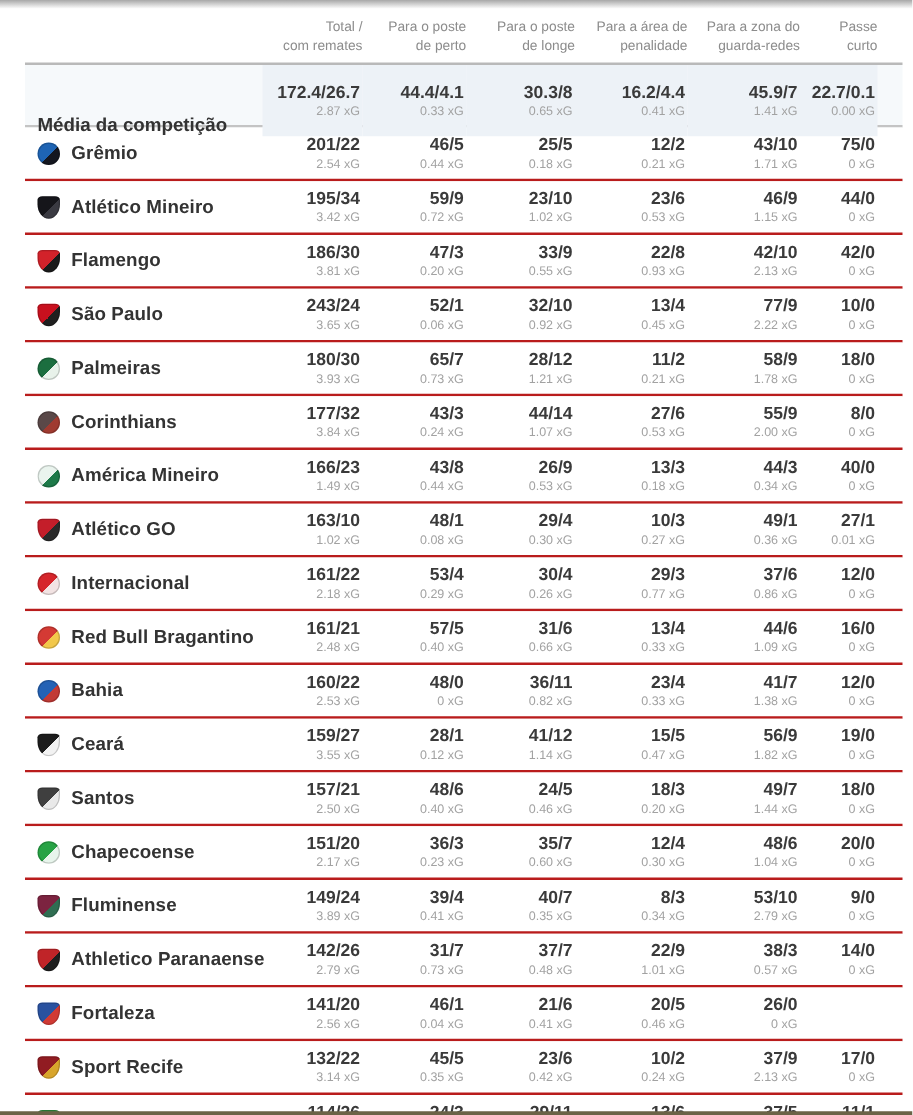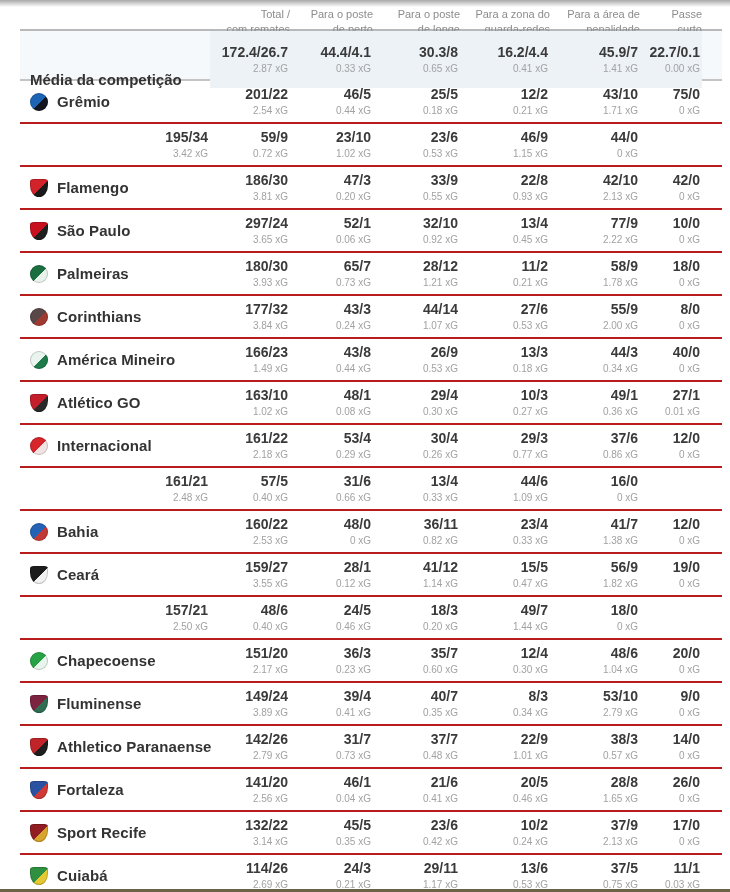--- a/index.html
+++ b/index.html
@@ -7,21 +7,21 @@
     width:730px;height:892px;overflow:hidden;background:#ffffff;
     font-family:"Liberation Sans", sans-serif;position:relative;
   }
   .top-fade{height:7px;background:linear-gradient(#a8a8a8,#ffffff);}
   .table-wrap{margin:0 8px 0 20px;}
   .row{
     display:grid;
     grid-template-columns:190px 80px 83px 87px 90px 90px 62px;
     align-items:center;
   }
-  .header-row{height:24px;border-bottom:2px solid #b9b9b9;align-items:end;padding-bottom:5px;box-sizing:border-box;}
+  .header-row{height:45px;border-bottom:2px solid #b9b9b9;align-items:end;padding-bottom:5px;box-sizing:border-box;}
   .th{
     font-size:11px;color:#8c8c8c;text-align:right;line-height:1.35;
     white-space:pre-line;
   }
   .avg-row{height:48px;border-bottom:2px solid #c4c4c4;background:#f6f9fb;}
   .avg-row .cell{background:#edf2f7;height:100%;display:flex;flex-direction:column;justify-content:center;box-sizing:border-box;}
   .avg-label{font-size:15px;font-weight:bold;color:#333;padding-left:10px;margin-top:40px;}
   .team-row{height:41px;border-bottom:2px solid #b91c1c;background:#fff;}
   .team-label{display:flex;align-items:center;gap:9px;padding-left:10px;min-width:0;}
   .crest{width:18px;height:18px;flex:0 0 18px;box-shadow:inset 0 0 0 1px rgba(0,0,0,0.18);}
@@ -41,24 +41,24 @@
 <div class="table-wrap">
 
   <div class="row header-row">
     <div></div>
     <div class="th">Total /
 com remates</div>
     <div class="th">Para o poste
 de perto</div>
     <div class="th">Para o poste
 de longe</div>
+    <div class="th">Para a área de
+penalidade</div>
     <div class="th">Para a zona do
 guarda-redes</div>
-    <div class="th">Para a área de
-penalidade</div>
     <div class="th">Passe
 curto</div>
   </div>
 
   <div class="row avg-row">
     <div class="avg-label">Média da competição</div>
     <div class="cell">
       <span class="val">172.4/26.7</span>
       <span class="sub">2.87 xG</span>
     </div>
@@ -109,20 +109,24 @@
         <div class="cell">
           <span class="val">43/10</span>
           <span class="sub">1.71 xG</span>
         </div>
         <div class="cell">
           <span class="val">75/0</span>
           <span class="sub">0 xG</span>
         </div>
       </div>
       <div class="row team-row">
+        <div class="team-label">
+          <span class="crest shield" style="background: linear-gradient(135deg, rgb(21, 21, 26) 55%, rgb(58, 58, 66) 55%);"></span>
+          <span class="team-name">Atlético Mineiro</span>
+        </div>
         <div class="cell">
           <span class="val">195/34</span>
           <span class="sub">3.42 xG</span>
         </div>
         <div class="cell">
           <span class="val">59/9</span>
           <span class="sub">0.72 xG</span>
         </div>
         <div class="cell">
           <span class="val">23/10</span>
@@ -170,21 +174,21 @@
           <span class="val">42/0</span>
           <span class="sub">0 xG</span>
         </div>
       </div>
       <div class="row team-row">
         <div class="team-label">
           <span class="crest shield" style="background: linear-gradient(135deg, rgb(200, 16, 30) 55%, rgb(31, 31, 31) 55%);"></span>
           <span class="team-name">São Paulo</span>
         </div>
         <div class="cell">
-          <span class="val">297/24</span>
+          <span class="val">243/24</span>
           <span class="sub">3.65 xG</span>
         </div>
         <div class="cell">
           <span class="val">52/1</span>
           <span class="sub">0.06 xG</span>
         </div>
         <div class="cell">
           <span class="val">32/10</span>
           <span class="sub">0.92 xG</span>
         </div>
@@ -345,20 +349,24 @@
         <div class="cell">
           <span class="val">37/6</span>
           <span class="sub">0.86 xG</span>
         </div>
         <div class="cell">
           <span class="val">12/0</span>
           <span class="sub">0 xG</span>
         </div>
       </div>
       <div class="row team-row">
+        <div class="team-label">
+          <span class="crest circle" style="background: linear-gradient(135deg, rgb(212, 58, 52) 55%, rgb(242, 200, 75) 55%);"></span>
+          <span class="team-name">Red Bull Bragantino</span>
+        </div>
         <div class="cell">
           <span class="val">161/21</span>
           <span class="sub">2.48 xG</span>
         </div>
         <div class="cell">
           <span class="val">57/5</span>
           <span class="sub">0.40 xG</span>
         </div>
         <div class="cell">
           <span class="val">31/6</span>
@@ -431,20 +439,24 @@
         <div class="cell">
           <span class="val">56/9</span>
           <span class="sub">1.82 xG</span>
         </div>
         <div class="cell">
           <span class="val">19/0</span>
           <span class="sub">0 xG</span>
         </div>
       </div>
       <div class="row team-row">
+        <div class="team-label">
+          <span class="crest shield" style="background: linear-gradient(135deg, rgb(63, 63, 63) 55%, rgb(233, 233, 233) 55%);"></span>
+          <span class="team-name">Santos</span>
+        </div>
         <div class="cell">
           <span class="val">157/21</span>
           <span class="sub">2.50 xG</span>
         </div>
         <div class="cell">
           <span class="val">48/6</span>
           <span class="sub">0.40 xG</span>
         </div>
         <div class="cell">
           <span class="val">24/5</span>
@@ -568,24 +580,20 @@
         </div>
         <div class="cell">
           <span class="val">21/6</span>
           <span class="sub">0.41 xG</span>
         </div>
         <div class="cell">
           <span class="val">20/5</span>
           <span class="sub">0.46 xG</span>
         </div>
         <div class="cell">
-          <span class="val">28/8</span>
-          <span class="sub">1.65 xG</span>
-        </div>
-        <div class="cell">
           <span class="val">26/0</span>
           <span class="sub">0 xG</span>
         </div>
       </div>
       <div class="row team-row">
         <div class="team-label">
           <span class="crest shield" style="background: linear-gradient(135deg, rgb(145, 28, 34) 55%, rgb(216, 165, 44) 55%);"></span>
           <span class="team-name">Sport Recife</span>
         </div>
         <div class="cell">

